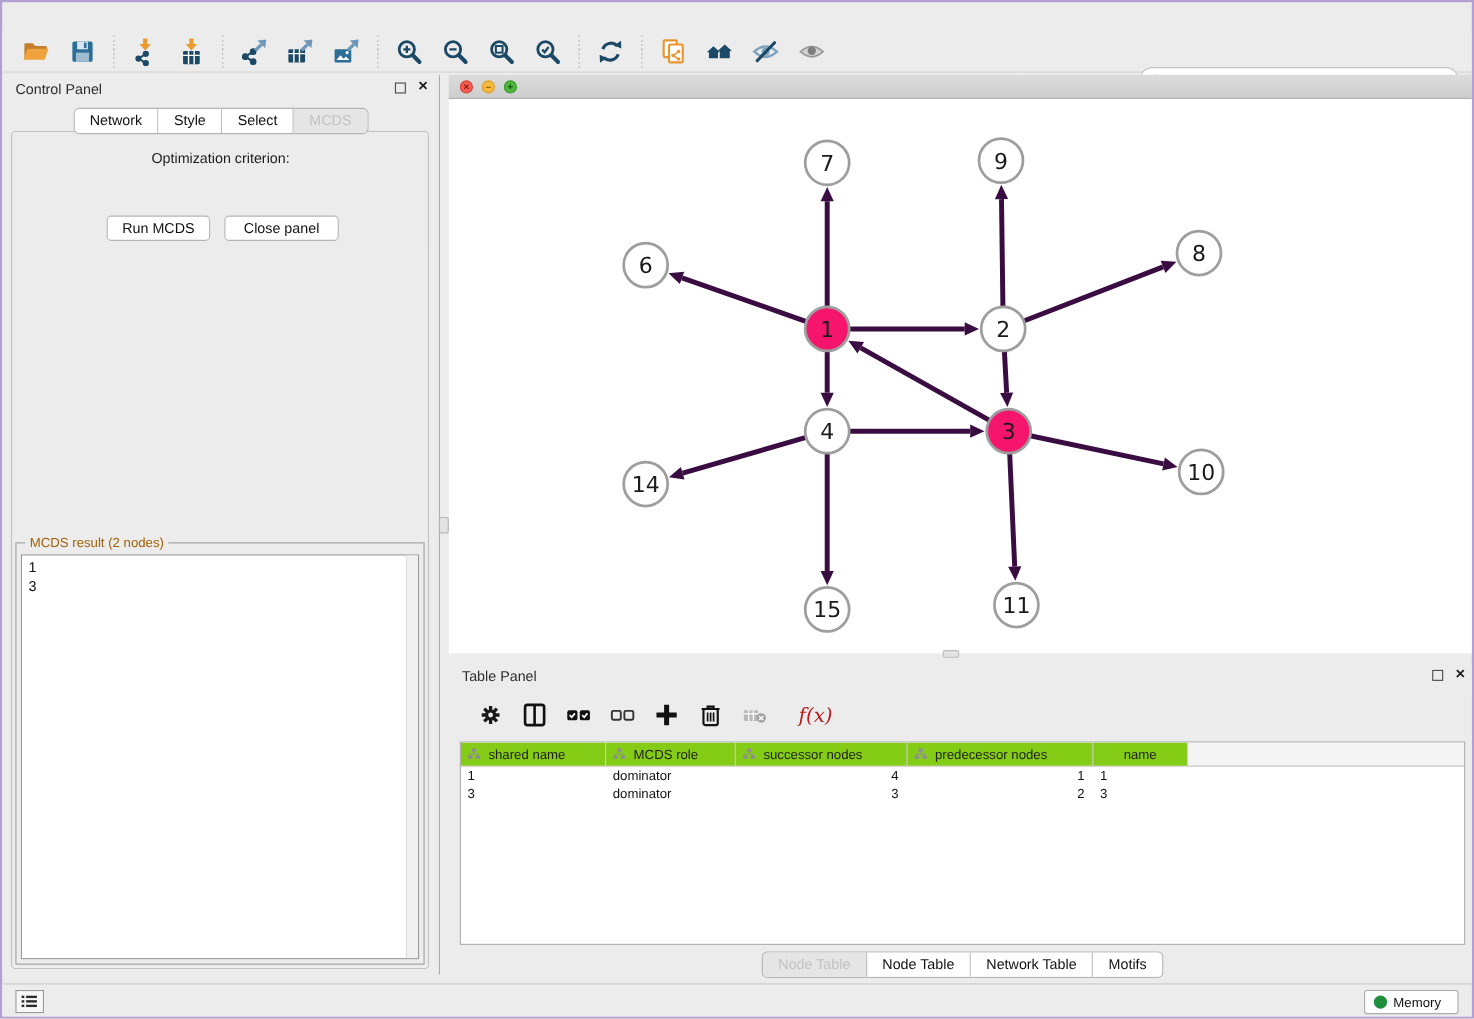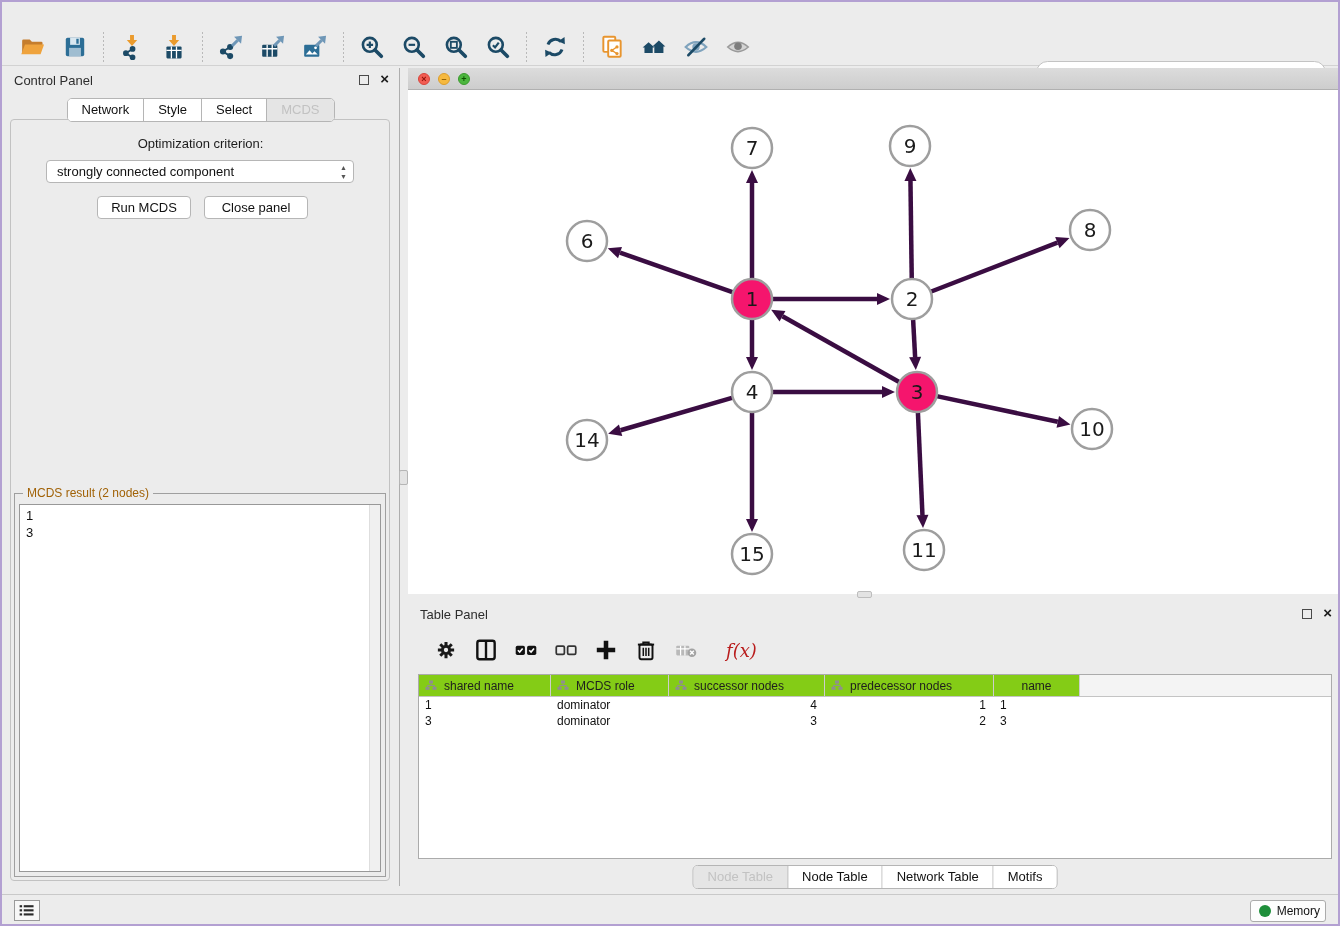--- a/index.html
+++ b/index.html
@@ -106,21 +106,21 @@
   .td { font-size:12px; color:#111; padding:1px 8px 0 6px; white-space:nowrap; }
   .td.right { text-align:right; }
   .tp-tabs { position:absolute; left:50%; transform:translateX(-50%); top:263px; }
 
   
   .statusbar { position:absolute; left:0; top:892px; width:100%; height:32px;
                background:#ececec; border-top:1px solid #c9c9c9; }
   .status-left-btn { position:absolute; left:12px; top:5px; width:26px; height:21px;
                      background:#f7f7f7; border:1px solid #9a9a9a;
                      display:flex; align-items:center; justify-content:center; }
-  .memory-btn { position:absolute; right:12px; top:5px; height:22px; padding:0 5px 0 8px;
+  .memory-btn { position:absolute; right:12px; top:5px; height:22px; padding:0 15px 0 8px;
                 background:#fdfdfd; border:1px solid #ababab; border-radius:3px;
                 display:flex; align-items:center; font-size:12px; color:#111; }
   .memory-dot { width:12px; height:12px; border-radius:50%; margin-right:6px; }
 </style>
 </head>
 <body>
 
 <div class="app">
 
 
@@ -277,24 +277,20 @@
       <span class="close-btn" style="right:10px">×</span>
     </div>
     <div class="tabgroup cp-tabs" id="cp-tabs">
         <span class="tab">Network</span>
         <span class="tab">Style</span>
         <span class="tab">Select</span>
         <span class="tab active-dim">MCDS</span>
       </div>
     <div class="cp-box"></div>
     <div class="opt-label">Optimization criterion:</div>
-    <div class="dropdown">
-      <span>strongly connected component</span>
-      <span class="stepper">▲<br>▼</span>
-    </div>
     <button class="btn" style="left:95px; top:128px; width:94px">Run MCDS</button>
     <button class="btn" style="left:202px; top:128px; width:104px">Close panel</button>
     <div class="mcds-fieldset">
       <span class="mcds-legend">MCDS result (2 nodes)</span>
       <div class="mcds-inner" id="mcds-results">
         <div class="mcds-scroll"></div>
       <div>1</div>
           <div>3</div>
         </div>
     </div>

